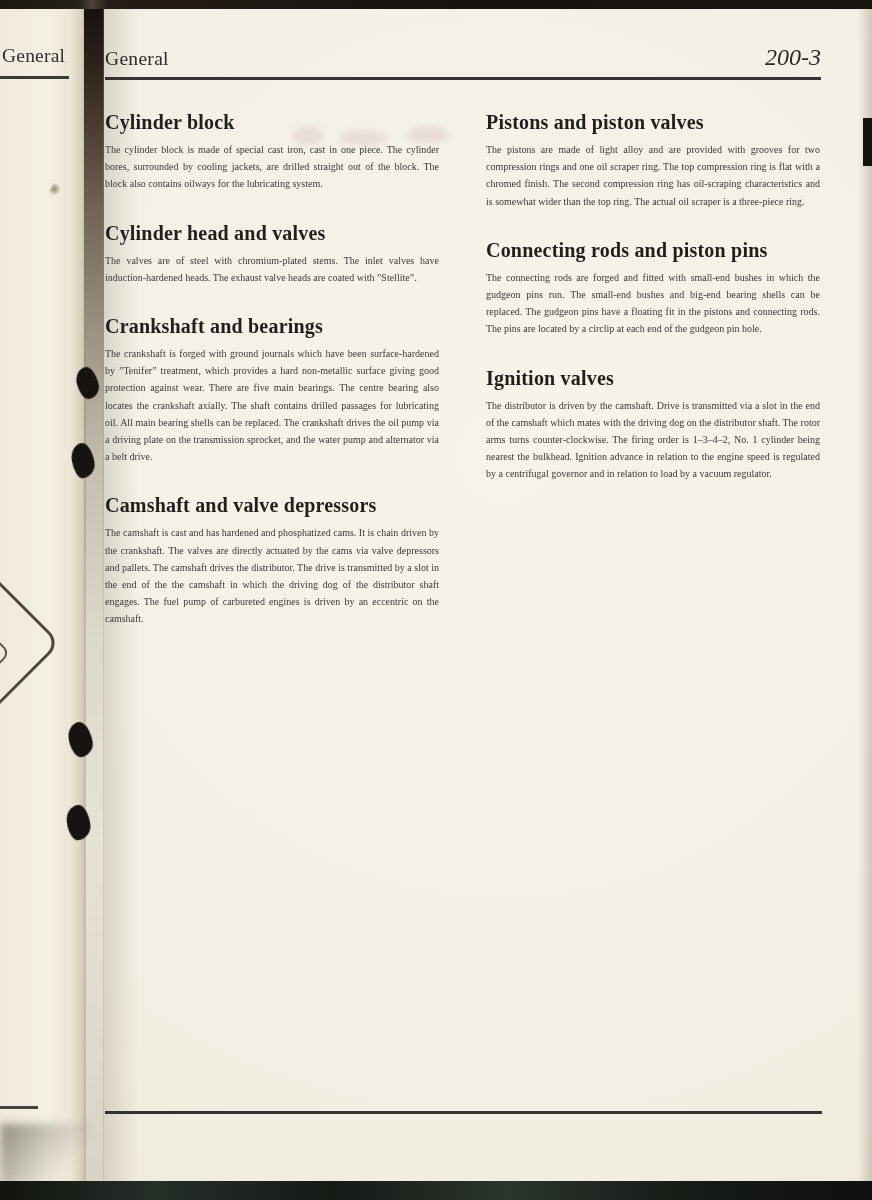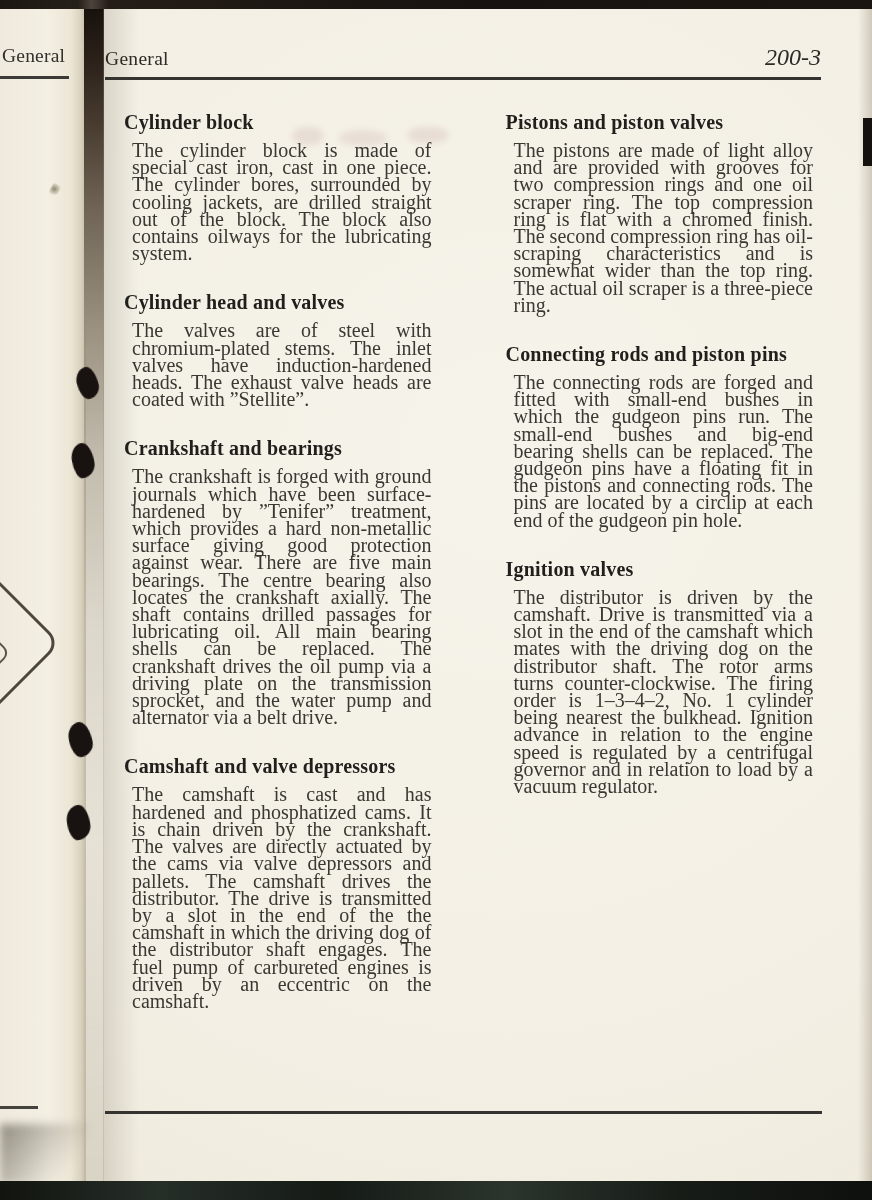--- a/index.html
+++ b/index.html
@@ -99,28 +99,28 @@
   .content{
     position:absolute;left:105px;top:44px;width:716px;color:#3a3732;
   }
   .header-row{
     display:flex;justify-content:space-between;align-items:baseline;
   }
   .running-title{font-size:19.5px;color:#2e2b27;letter-spacing:0.3px;}
   .page-number{font-size:24px;color:#2e2b27;font-style:italic;}
   .header-rule{height:3px;background:#35332f;margin-top:6px;}
   .columns{display:flex;gap:47px;margin-top:31px;}
-  .col{width:334px;padding-left:19px;}
+  .col{width:334px;}
   .section{margin-bottom:29px;}
   .section-heading{
     font-size:20px;font-weight:bold;color:#211f1c;
     margin:0 0 7px 0;letter-spacing:0.2px;
   }
   .body-par{
-    font-size:20px;line-height:17.2px;margin:8px;
+    font-size:10px;line-height:17.2px;margin:0;
     text-align:justify;color:#3b3833;
   }
   .footer-rule{
     position:absolute;left:105px;top:1111px;width:717px;height:3px;background:#35332f;
   }
 </style>
 </head>
 <body>
 
 <div class="scan-page">

